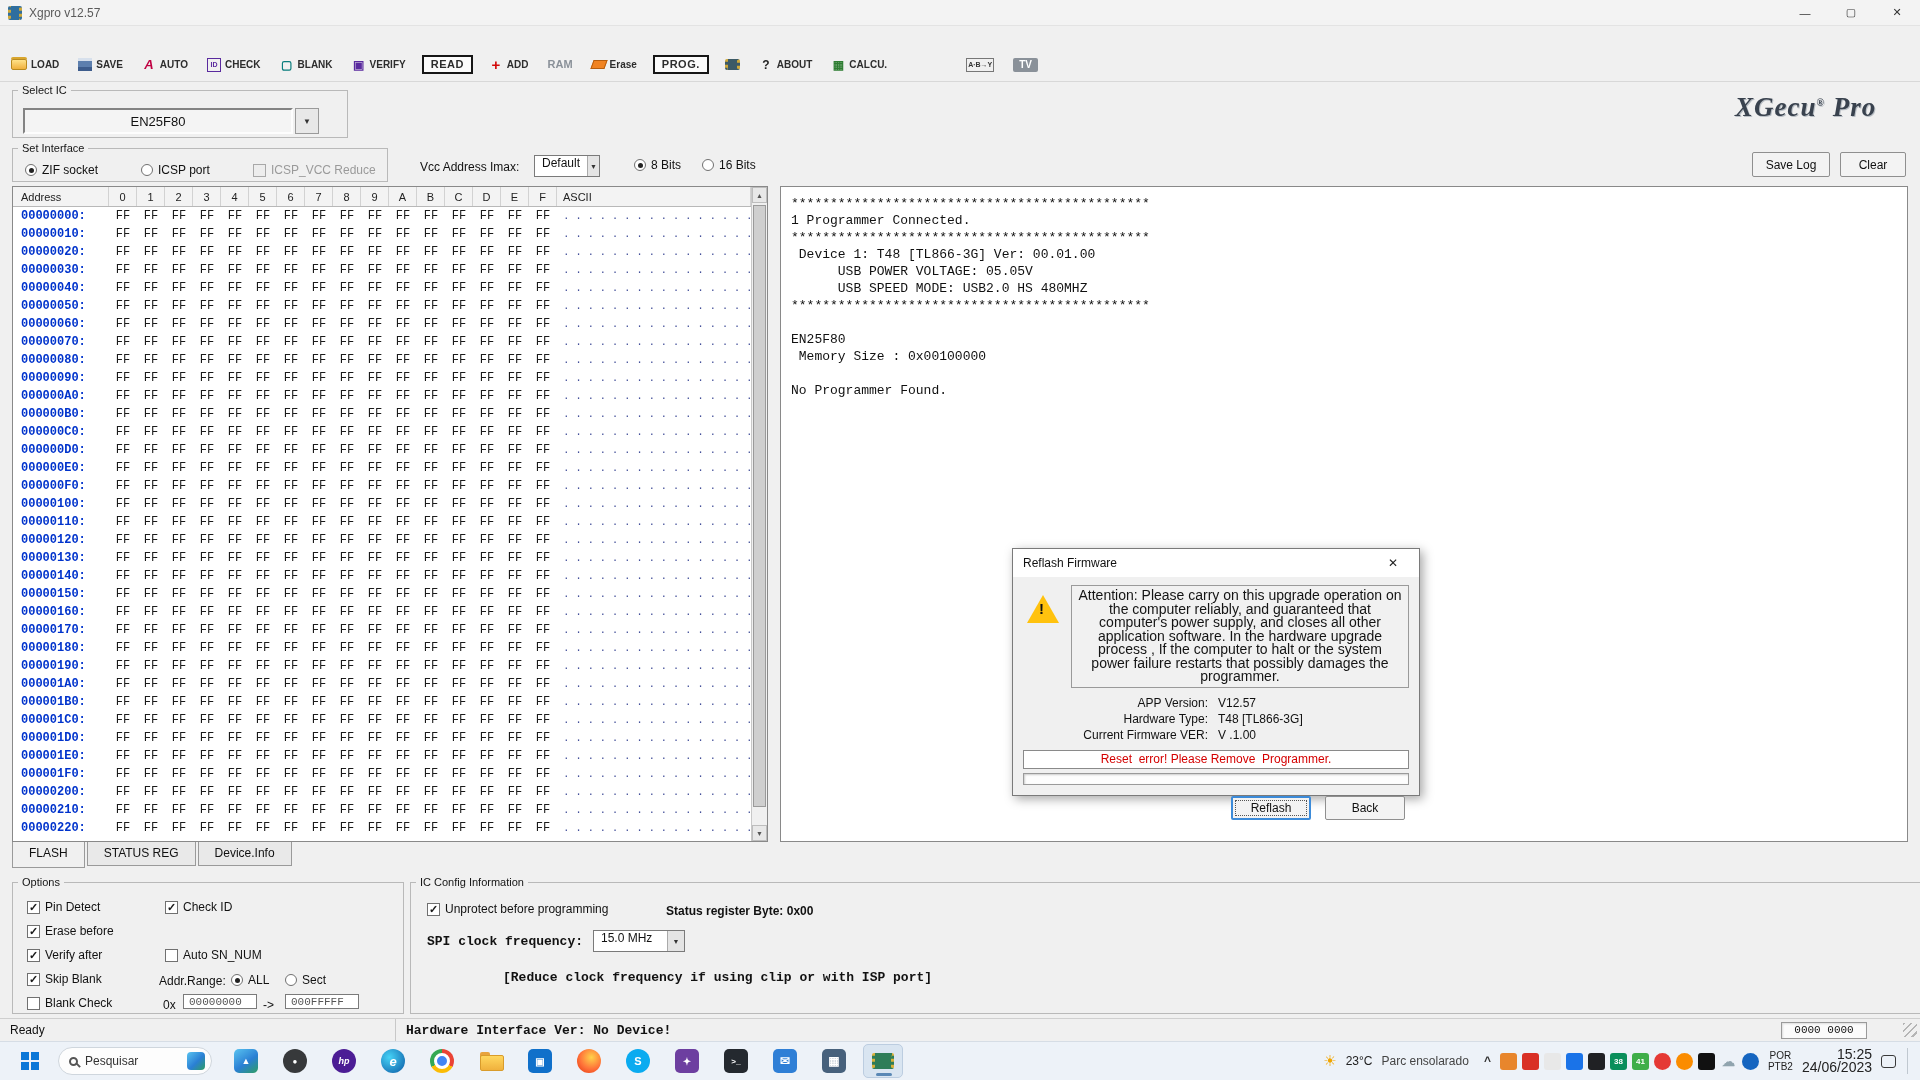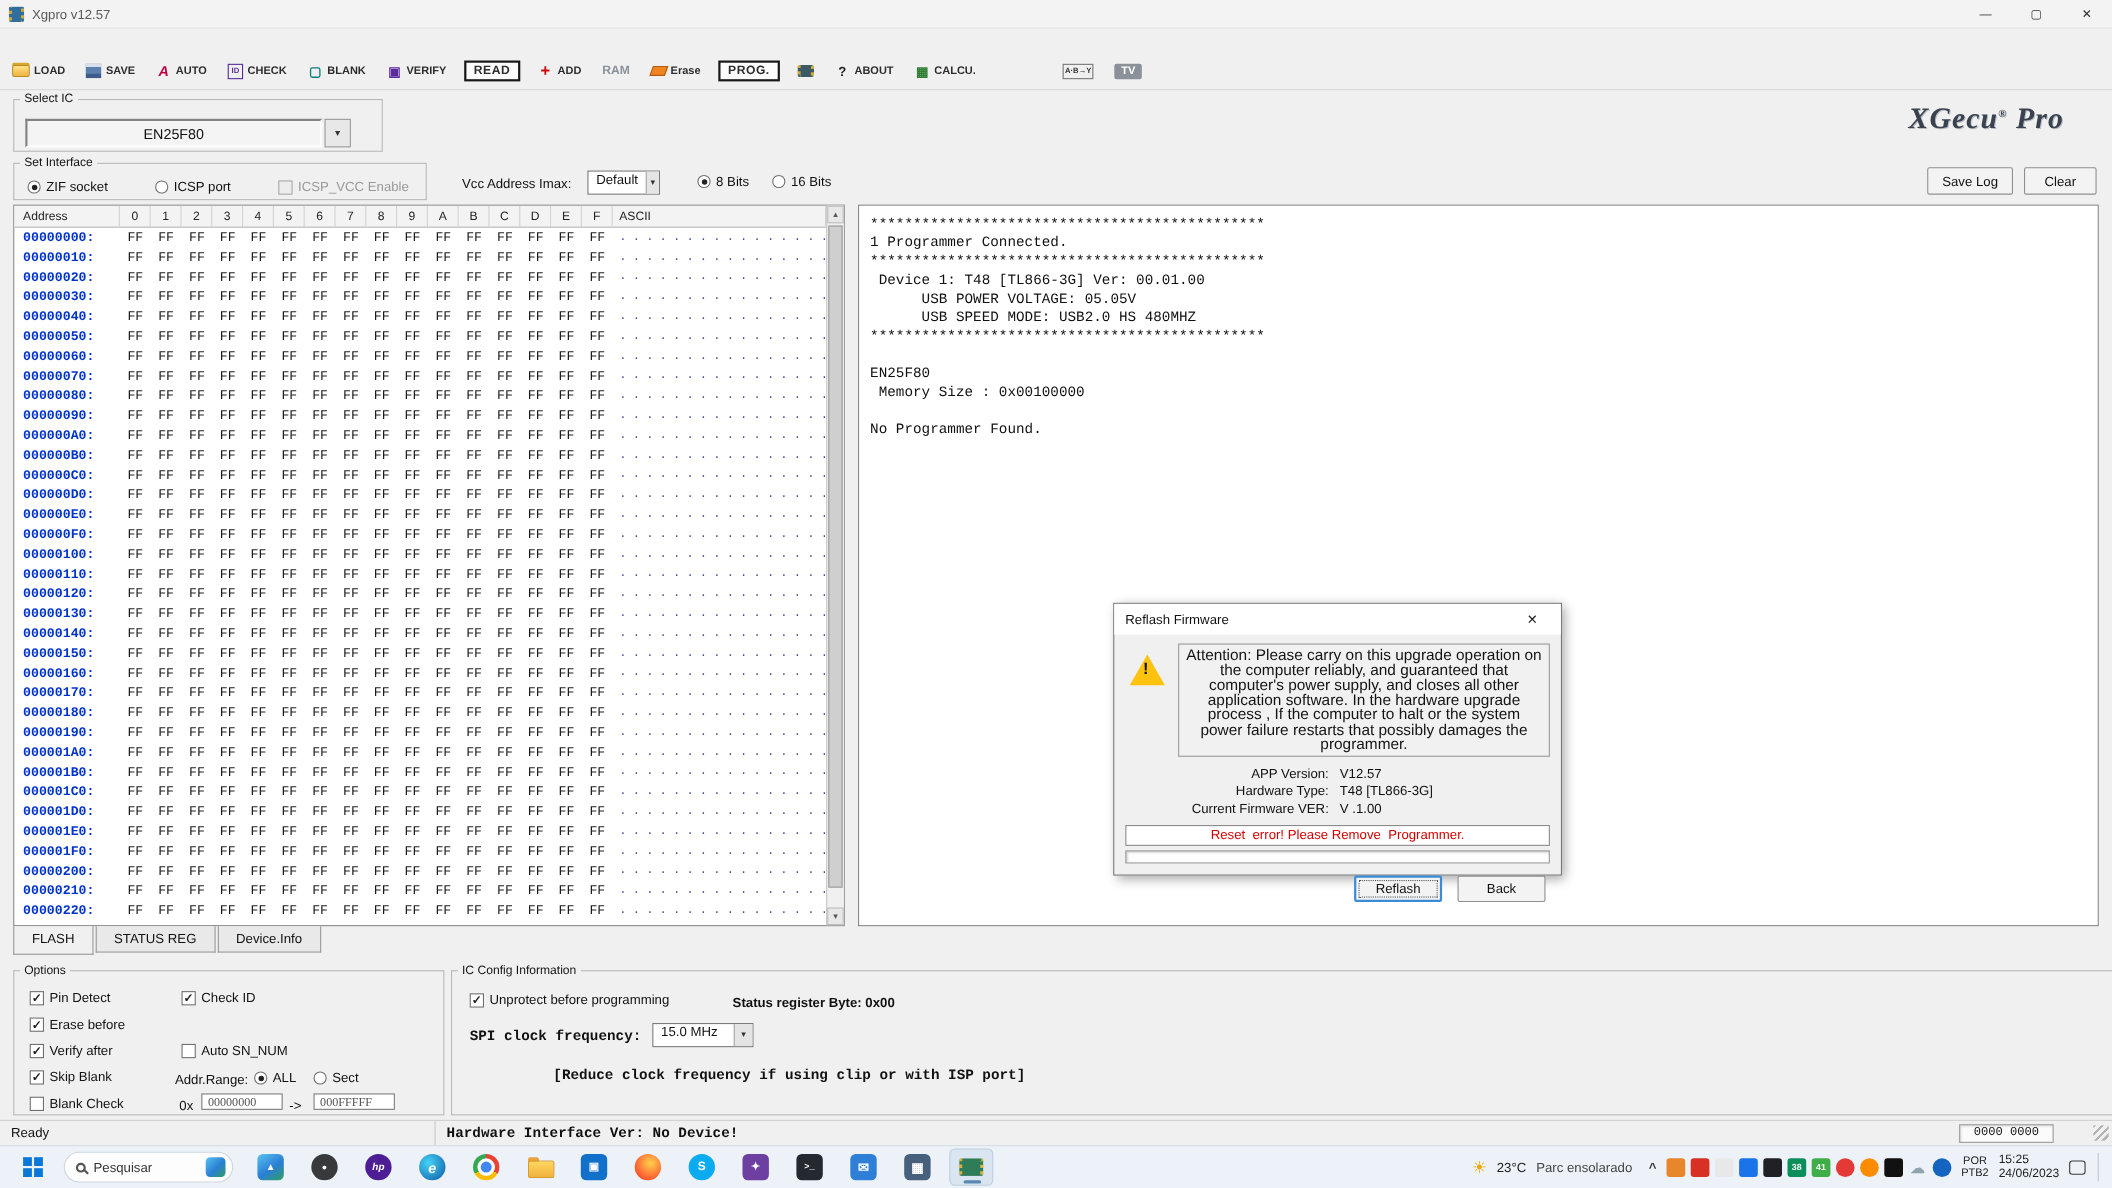--- a/index.html
+++ b/index.html
@@ -108,21 +108,21 @@
   .d-val{}
   .err-box{margin-top:7px;border:1px solid #8a8a8a;background:#fff;height:19px;display:flex;align-items:center;justify-content:center;color:#d40000;font-size:12px;white-space:pre}
   .prog-box{margin-top:4px;border:1px solid #9a9a9a;background:#fdfdfd;height:12px;box-shadow:inset 1px 1px 2px #ccc}
   .dlg-btns{display:flex;justify-content:flex-end;gap:14px;margin-top:11px;padding-right:4px}
   .dlg-btn{width:80px;height:24px;background:#f3f3f3;border:1px solid #8f8f8f;display:flex;align-items:center;justify-content:center;font-size:12px;border-radius:2px}
   .dlg-btn.focus{border:2px solid #3c8bd9;outline:1px dotted #555;outline-offset:-5px}
 
   
   .mono-b{font-family:"Liberation Mono",monospace;font-weight:bold;font-size:13px;position:absolute;white-space:pre}
   .opt-label{position:absolute;font-size:12px}
-  .tinput{position:absolute;border:1px solid #7a7a7a;background:#fff;height:15px;display:flex;align-items:center;padding:0 5px;font-family:Liberation Serif, serif;font-size:11px;color:#555}
+  .tinput{position:absolute;border:1px solid #7a7a7a;background:#fff;height:15px;display:flex;align-items:center;padding:0 5px;font-family:Liberation Mono, monospace;font-size:11px;color:#555}
 
   
   .statusbar{position:absolute;left:0;top:1018px;width:1920px;height:23px;background:#f0f0f0;border-top:1px solid #cfcfcf;display:flex;align-items:center}
   .sb-ready{width:396px;padding-left:10px;border-right:1px solid #c8c8c8;height:100%;display:flex;align-items:center}
   .sb-hw{padding-left:10px;font-family:"Liberation Mono",monospace;font-weight:bold;font-size:13px}
   .sb-counter{margin-left:auto;margin-right:36px;width:86px;height:17px;border:1px solid #9a9a9a;background:#fbfbfb;display:flex;align-items:center;justify-content:center;font-family:"Liberation Mono",monospace;font-size:11px;box-shadow:inset 1px 1px 2px #ddd}
   .sb-grip{width:14px;height:14px;margin-right:3px;background:repeating-linear-gradient(135deg,#b5b5b5 0 2px,transparent 2px 5px)}
 
   
   .taskbar{position:absolute;left:0;top:1041px;width:1920px;height:39px;background:#edf2f8;border-top:1px solid #d6dde5;display:flex;align-items:center;gap:8px;padding:0 10px}
@@ -159,21 +159,21 @@
   .tray{margin-left:auto;display:flex;align-items:center;gap:9px}
   .sun{color:#f0a500;font-size:15px}
   .wtemp{font-size:12px;color:#222}
   .wdesc{font-size:12px;color:#444}
   .chev{font-size:12px;color:#333;font-weight:bold;margin-left:6px}
   .tray-ic{display:inline-flex;align-items:center;gap:5px}
   .tray-icon{width:17px;height:17px;border-radius:3px;display:inline-flex;align-items:center;justify-content:center;font-size:8px;color:#fff;font-weight:bold}
   .tray-icon.round{border-radius:50%}
   .tray-icon.glyph{background:transparent;font-size:13px}
   .lang{text-align:center;font-size:10px;line-height:11px;color:#222}
-  .clock{font-size:11px;line-height:13px;color:#222}
+  .clock{text-align:right;font-size:14px;line-height:13px;color:#222}
   .notif{width:15px;height:13px;border:1.5px solid #3a3a3a;border-radius:3px}
   .desk-sliver{width:3px;height:26px;border-left:1px solid #c0c8d0;margin-left:2px}
 </style>
 </head>
 <body>
 
 <div id="screen" data-name="xgpro-window">
 
   <div class="titlebar" data-name="title-bar">
     <span class="appicon" data-name="app-icon"></span>
@@ -272,21 +272,21 @@
     <span class="radio-item" style="left:12px;top:9px" data-name="zif-socket-radio">
         <span class="rb on" data-name="radio-dot"></span>
         <span class="rb-lb" data-name="zif-socket-radio-label">ZIF socket</span>
       </span>
     <span class="radio-item" style="left:128px;top:9px" data-name="icsp-port-radio">
         <span class="rb" data-name="radio-dot"></span>
         <span class="rb-lb" data-name="icsp-port-radio-label">ICSP port</span>
       </span>
     <span class="check-item" style="left:240px;top:9px" data-name="icsp-vcc-enable-checkbox">
         <span class="cb dis" data-name="checkbox-box"></span>
-        <span class="cb-lb dis" data-name="icsp-vcc-enable-checkbox-label">ICSP_VCC Enable</span>
+        <span class="cb-lb dis" data-name="icsp-vcc-enable-checkbox-label">ICSP_VCC Reduce</span>
       </span>
   </fieldset>
 
   <span class="opt-label" style="left:420px;top:160px" data-name="vcc-current-label">Vcc Address Imax:</span>
   <div class="combo" style="left:534px;top:155px;width:66px" data-name="vcc-current-select">
     <span class="val" data-name="vcc-current-value">Default</span>
     <span class="dd" data-name="chevron-down-icon">▼</span>
   </div>
   <span class="radio-item" style="left:634px;top:158px" data-name="bits-8-radio">
       <span class="rb on" data-name="radio-dot"></span>

